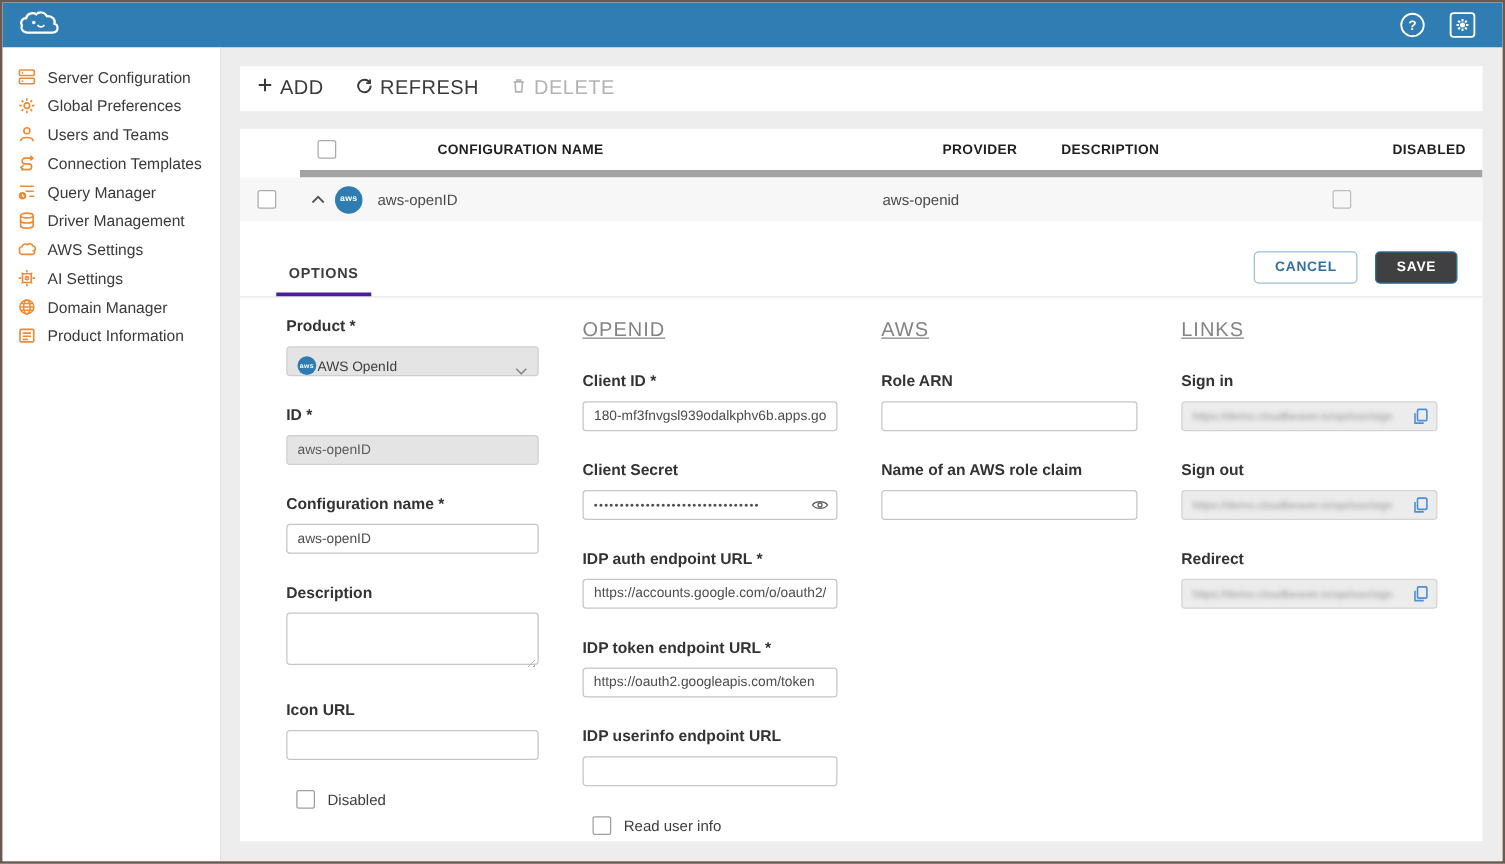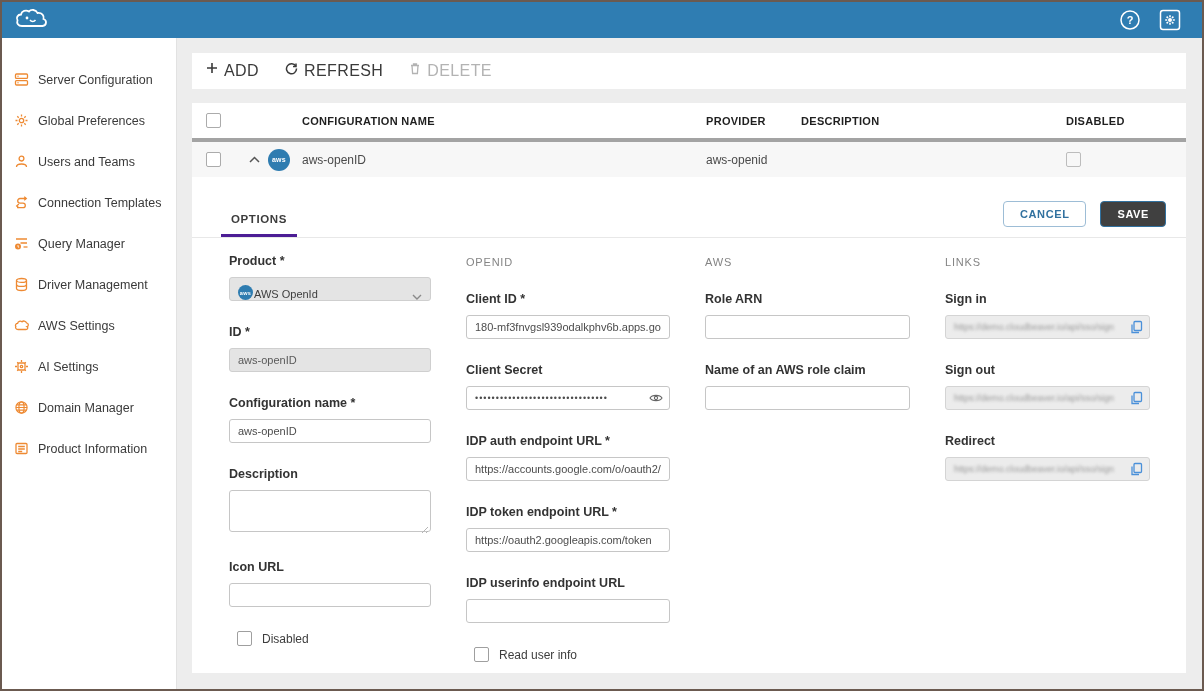--- a/index.html
+++ b/index.html
@@ -25,21 +25,20 @@
   
   .app-body { flex:1; display:flex; min-height:0; }
   .sidebar {
     width:175px; background:#fff; border-right:1px solid #e2e2e2;
     padding-top:12px; flex:0 0 175px;
   }
   .side-item {
     height:23px; display:flex; align-items:center; gap:9px;
     padding-left:12px; font-size:12.5px; color:#3a3a3a; cursor:pointer;
     white-space:nowrap;
-    margin-top:18px;
   }
   .side-item .sicon { width:15px; height:15px; flex:0 0 15px; display:flex; }
   .side-item.selected { background:#e2e2e2; font-weight:700; }
   
   .content {
     flex:1; display:flex; flex-direction:column; min-width:0;
     padding:15px 16px 16px 15px; background:#ededed;
   }
   .toolbar {
     background:#fff; height:36px; flex:0 0 36px;
@@ -53,21 +52,21 @@
   .main-panel {
     background:#fff; margin-top:14px; flex:1; min-height:0;
     display:flex; flex-direction:column; overflow:hidden;
   }
   
   .grid-row {
     display:grid;
     grid-template-columns:34px 28px 34px 404px 95px 265px 1fr;
     align-items:center; padding-left:14px;
   }
-  .t-head { height:39px; border-bottom:4px solid #a3a3a3; }
+  .t-head { height:39px; border-bottom:6px solid #a3a3a3;margin-left:48px; }
   .t-head .th {
     font-size:11px; font-weight:700; color:#1f1f1f; letter-spacing:.3px;
   }
   .t-row { height:35px; background:#f7f7f7; font-size:12px; color:#4a4a4a; }
   .cb {
     width:15px; height:15px; border:1.5px solid #ababab; border-radius:2px;
     background:transparent; display:inline-block; cursor:pointer;
   }
   .aws-circle {
     width:22px; height:22px; border-radius:50%; background:#2e7cb0;
@@ -92,21 +91,21 @@
     font-weight:700; letter-spacing:.6px; cursor:pointer;
     font-family:"Liberation Sans", sans-serif;
   }
   .btn.outline { background:#fff; border:1px solid #9dbdd6; color:#31719f; }
   .btn.primary { background:#404040; border:1px solid #31719f; color:#fff; }
   .form-grid {
     display:grid; grid-template-columns:202px 204px 205px 205px;
     column-gap:35px; padding:16px 20px 0 37px; flex:1; overflow:hidden;
   }
   .sect-head {
-    font-size:11px; color:#848484; letter-spacing:.8px; margin:2px 0 2px;
+    font-size:16px; color:#848484; letter-spacing:.8px; margin:2px 0 2px;text-decoration:underline;
   }
   .f-label { font-size:12.5px; font-weight:700; color:#333; margin:24px 0 9px; }
   .f-label.first { margin-top:0; }
   .inp {
     width:100%; height:24px; border:1px solid #c6c6c6; border-radius:3px;
     background:#fff; font-size:11px; color:#4c4c4c; padding:0 8px;
     font-family:"Liberation Sans", sans-serif;
   }
   .inp:disabled, .inp.gray { background:#e4e4e4; border-color:#cfcfcf; color:#5a5a5a; }
   .inp-wrap { position:relative; }

